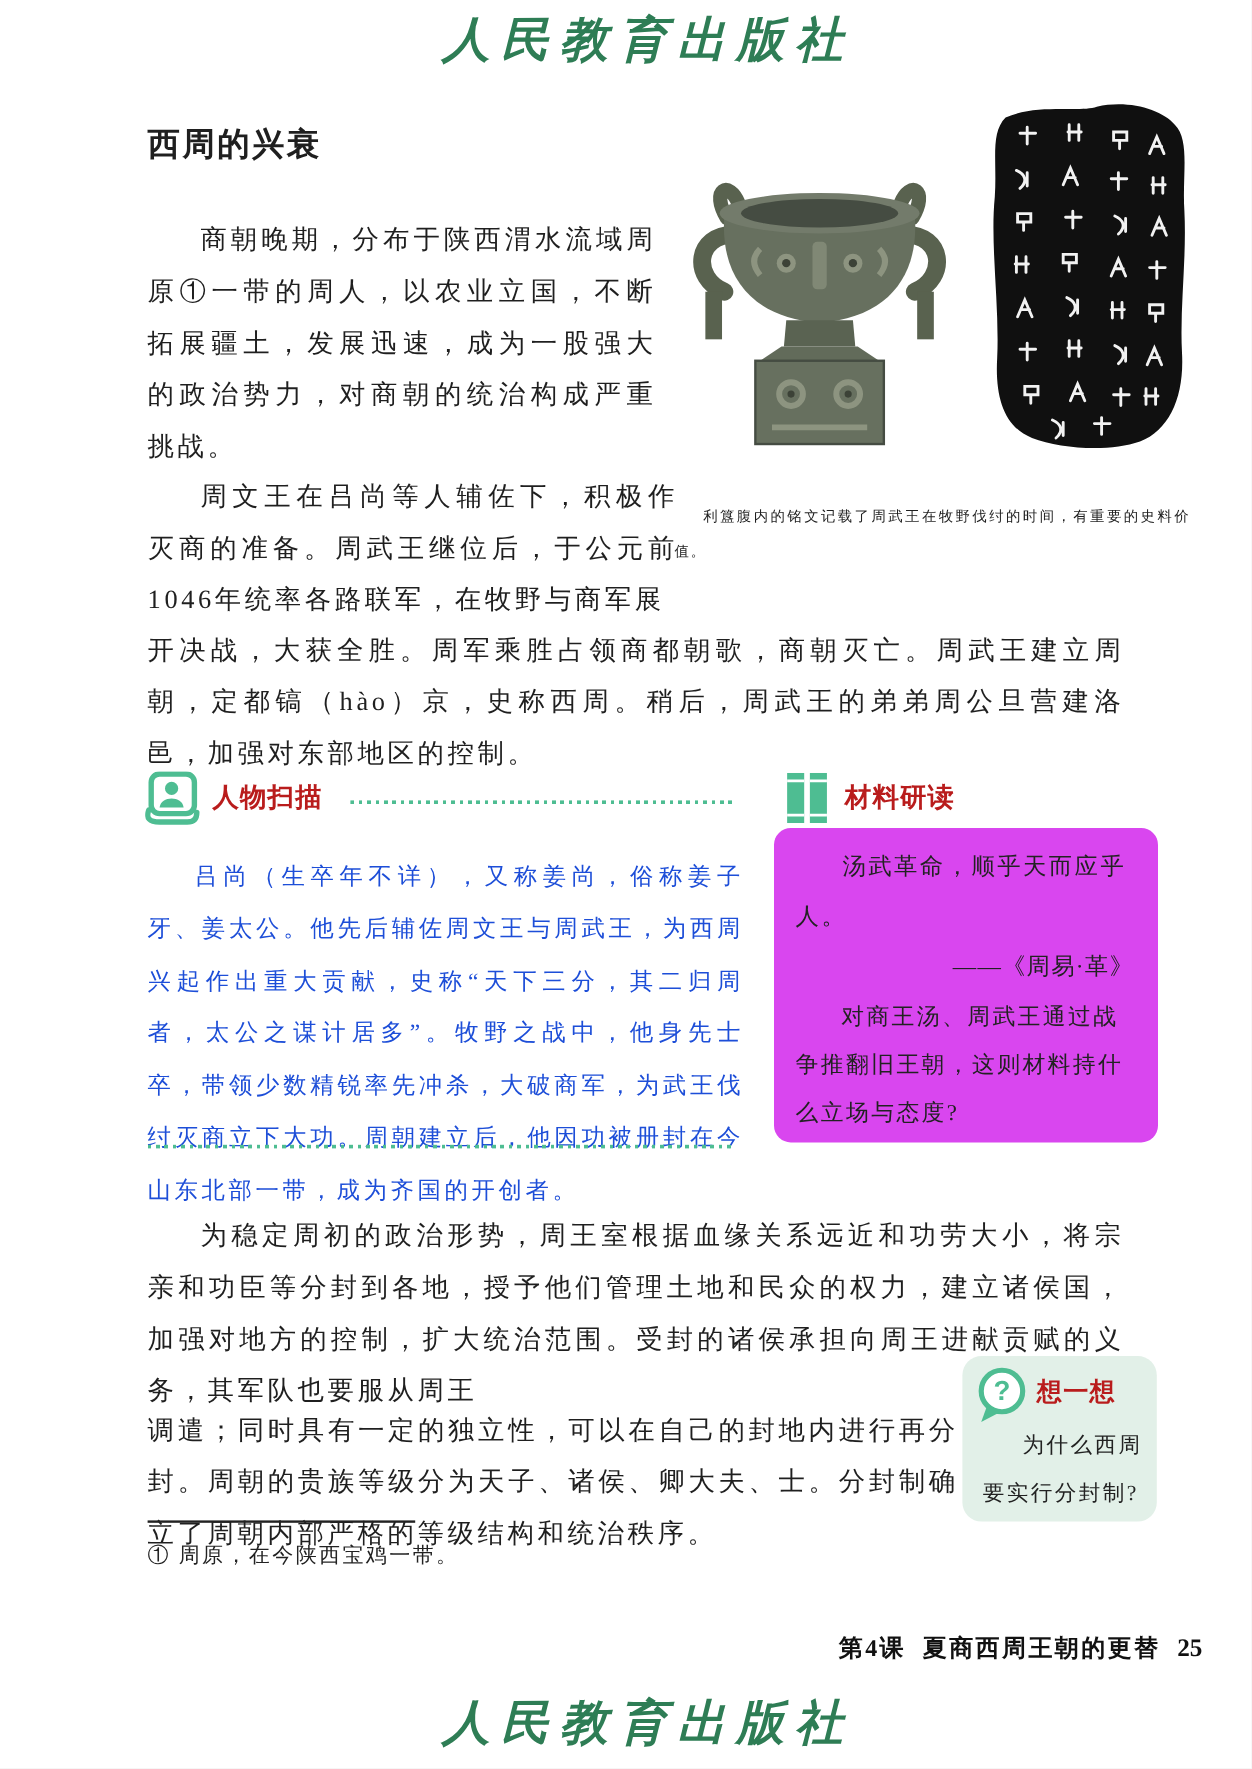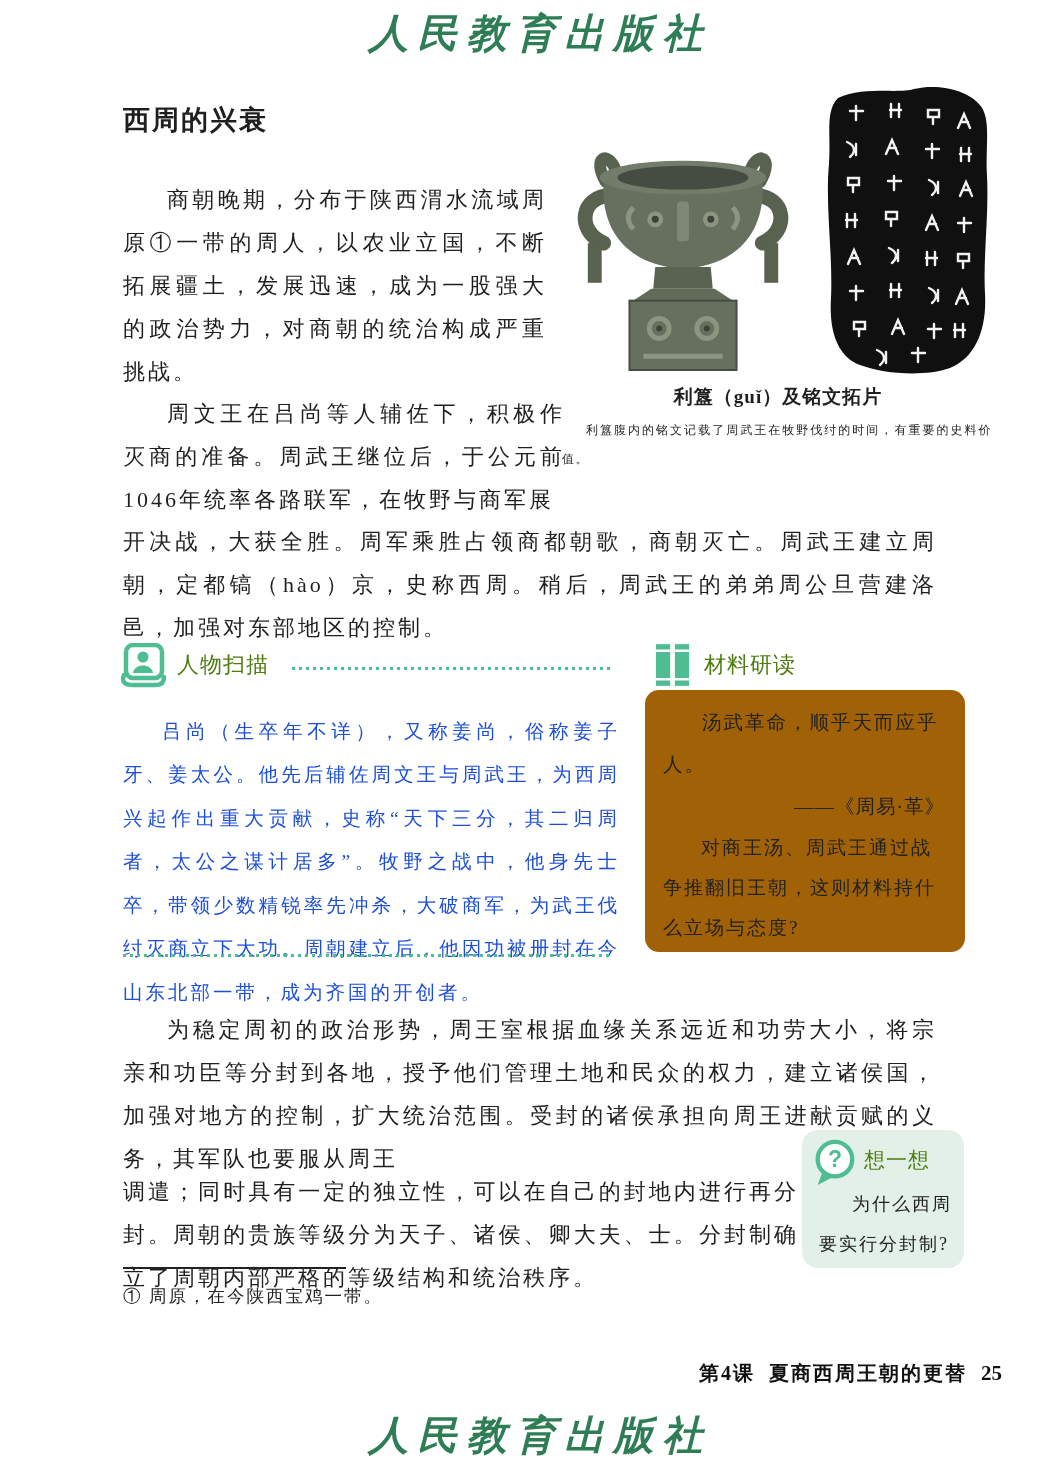--- a/index.html
+++ b/index.html
@@ -28,36 +28,36 @@
   
   .figure{left:560px;top:82px;width:462px;height:392px;}
   .vessel-svg{position:absolute;left:4px;top:56px;}
   .rubbing-svg{position:absolute;left:256px;top:2px;}
   .fig-caption{position:absolute;left:0;top:302px;width:436px;text-align:center;
                font-size:19px;font-weight:bold;letter-spacing:1px;}
   .fig-desc{position:absolute;left:2px;top:334px;width:430px;font-size:12px;line-height:29px;
             letter-spacing:1.5px;text-indent:2em;text-align:justify;text-justify:inter-character;}
 
   
-  .sec-title{font-size:22px;font-weight:normal;font-family:"Liberation Sans","DejaVu Sans",sans-serif;
-             letter-spacing:1px;color:#4d7c0f;}
+  .sec-title{font-size:22px;font-weight:bold;font-family:"Liberation Sans","DejaVu Sans",sans-serif;
+             letter-spacing:1px;color:#b91c1c;}
   .dotted{height:3px;background-image:repeating-linear-gradient(to right,#4ebd92 0 3px,transparent 3px 7px);}
 
   
   .scan-icon{left:121px;top:643px;}
   .scan-title{left:177px;top:650px;}
   .scan-dotted-top{left:292px;top:667px;width:321px;}
   .scan-body{left:123px;top:690px;width:497px;font-size:19.5px;line-height:43.5px;letter-spacing:3px;
              text-indent:2em;text-align:justify;text-justify:inter-character;color:#1d4ed8;}
   .scan-dotted-bottom{left:123px;top:954px;width:490px;}
 
   
   .mat-icon{left:655px;top:642px;}
   .mat-title{left:704px;top:650px;}
-  .mat-box{left:645px;top:690px;width:320px;height:262px;background:#a16207;border-radius:14px;}
+  .mat-box{left:645px;top:690px;width:320px;height:262px;background:#d946ef;border-radius:14px;}
   .mat-inner{position:absolute;left:18px;right:20px;top:12px;font-size:19.5px;color:#222;}
   .mat-quote{line-height:42px;letter-spacing:2px;text-indent:2em;margin:0;}
   .mat-source{line-height:42px;letter-spacing:1px;text-align:right;margin:0;}
   .mat-question{line-height:40px;letter-spacing:2px;text-indent:2em;margin:0;font-size:19px;}
 
   
   .think-box{left:802px;top:1130px;width:162px;height:138px;background:#e2f0e8;border-radius:16px;}
   .think-icon{position:absolute;left:8px;top:8px;}
   .think-title{position:absolute;left:62px;top:16px;font-size:21px;}
   .think-text{position:absolute;left:9px;top:54px;width:146px;font-size:18px;line-height:40px;
@@ -168,21 +168,20 @@
         <use href="#gB" x="112" y="204"></use>
         <use href="#gD" x="140" y="206"></use>
       <use href="#gC" x="38" y="238"></use>
         <use href="#gD" x="76" y="236"></use>
         <use href="#gA" x="112" y="240"></use>
         <use href="#gE" x="138" y="240"></use>
       <use href="#gB" x="60" y="266"></use>
         <use href="#gA" x="96" y="264"></use>
     </svg>
 
-    <div class="fig-caption">利簋（guǐ）及铭文拓片</div>
     <div class="fig-desc">利簋腹内的铭文记载了周武王在牧野伐纣的时间，有重要的史料价值。</div>
   </div>
 
   <p class="abs body-p p1">商朝晚期，分布于陕西渭水流域周原①一带的周人，以农业立国，不断拓展疆土，发展迅速，成为一股强大的政治势力，对商朝的统治构成严重挑战。</p>
   <p class="abs body-p p2a">周文王在吕尚等人辅佐下，积极作灭商的准备。周武王继位后，于公元前1046年统率各路联军，在牧野与商军展</p>
   <p class="abs body-p p2b">开决战，大获全胜。周军乘胜占领商都朝歌，商朝灭亡。周武王建立周朝，定都镐（hào）京，史称西周。稍后，周武王的弟弟周公旦营建洛邑，加强对东部地区的控制。</p>
 
   <svg class="abs scan-icon" width="46" height="46" viewBox="0 0 46 46">
     <rect x="5" y="2" width="36" height="33" rx="7" fill="#ffffff" stroke="#4ebd92" stroke-width="4.5"></rect>
     <circle cx="22" cy="14" r="5.5" fill="#4ebd92"></circle>

